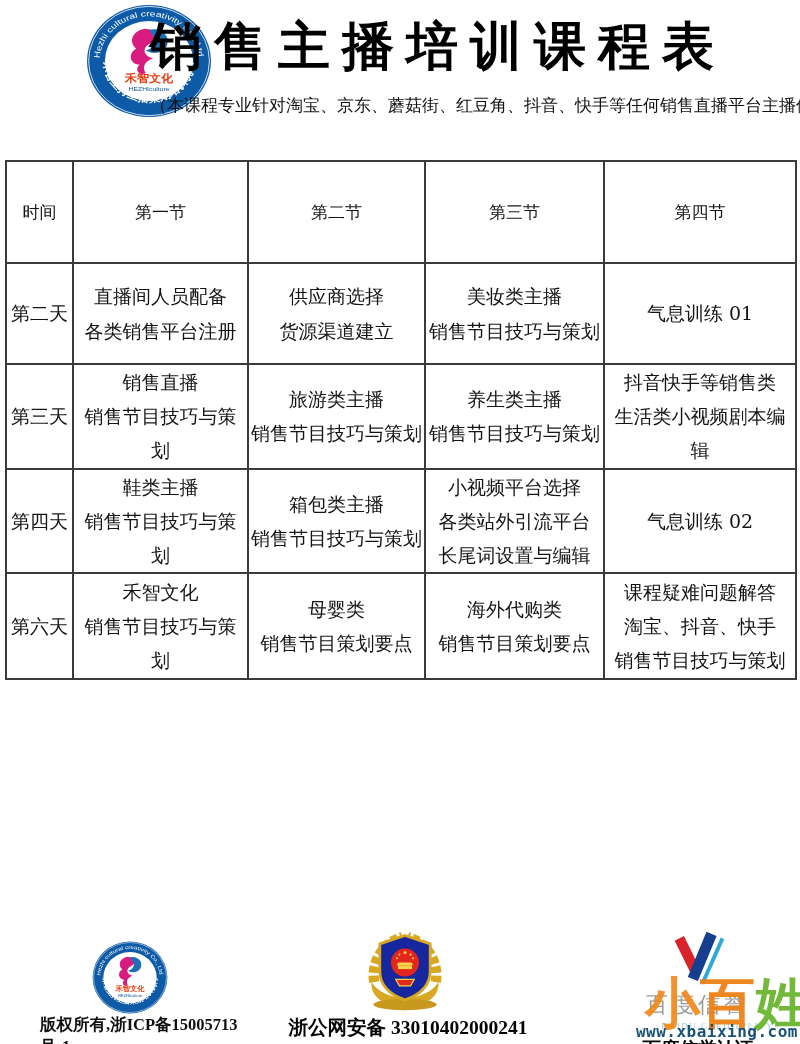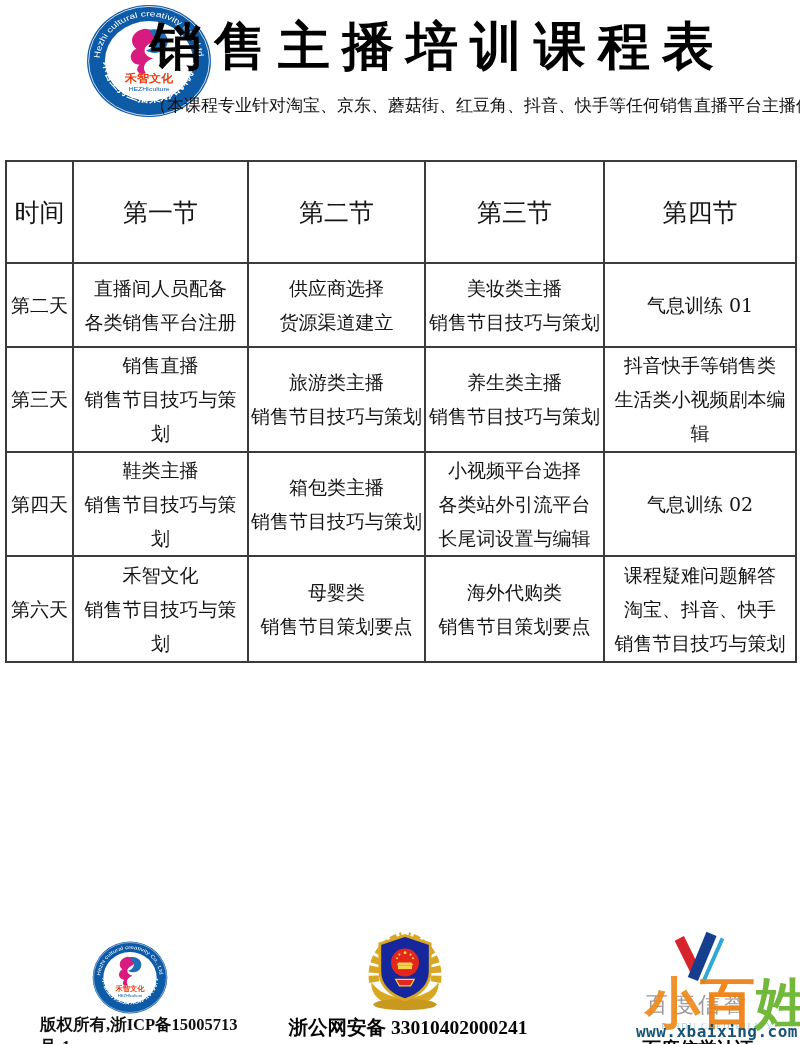--- a/index.html
+++ b/index.html
@@ -23,23 +23,23 @@
   
   table.course {
     position:absolute; left:5px; top:160px; width:790px;
     border-collapse:collapse; table-layout:fixed;
   }
   table.course td, table.course th {
     border:2px solid #3b3b3b; text-align:center; vertical-align:middle;
     font-weight:normal; font-size:19px; color:#141414; line-height:1.8;
     padding:0 2px; overflow:hidden;
   }
-  table.course th, td.day { font-size:25px; }
+  table.course th, td.day { font-size:17px; }
   tr.r-head { height:102px; }
-  tr.r1 { height:103px; } tr.r2 { height:84px; } tr.r3 { height:101px; }
+  tr.r1 { height:103px; } tr.r2 { height:101px; } tr.r3 { height:101px; }
   tr.r4 { height:102px; } tr.r5 { height:98px; }  tr.r6 { height:106px; }
 
   
   .sans { font-family:Liberation Serif, serif; }
   .copyright {
     position:absolute; left:40px; top:1014px; width:220px;
     font-size:16.5px; font-weight:600; color:#101010; letter-spacing:0;
   }
   .police-badge { position:absolute; left:352px; top:928px; width:106px; height:84px; }
   .police-caption {

